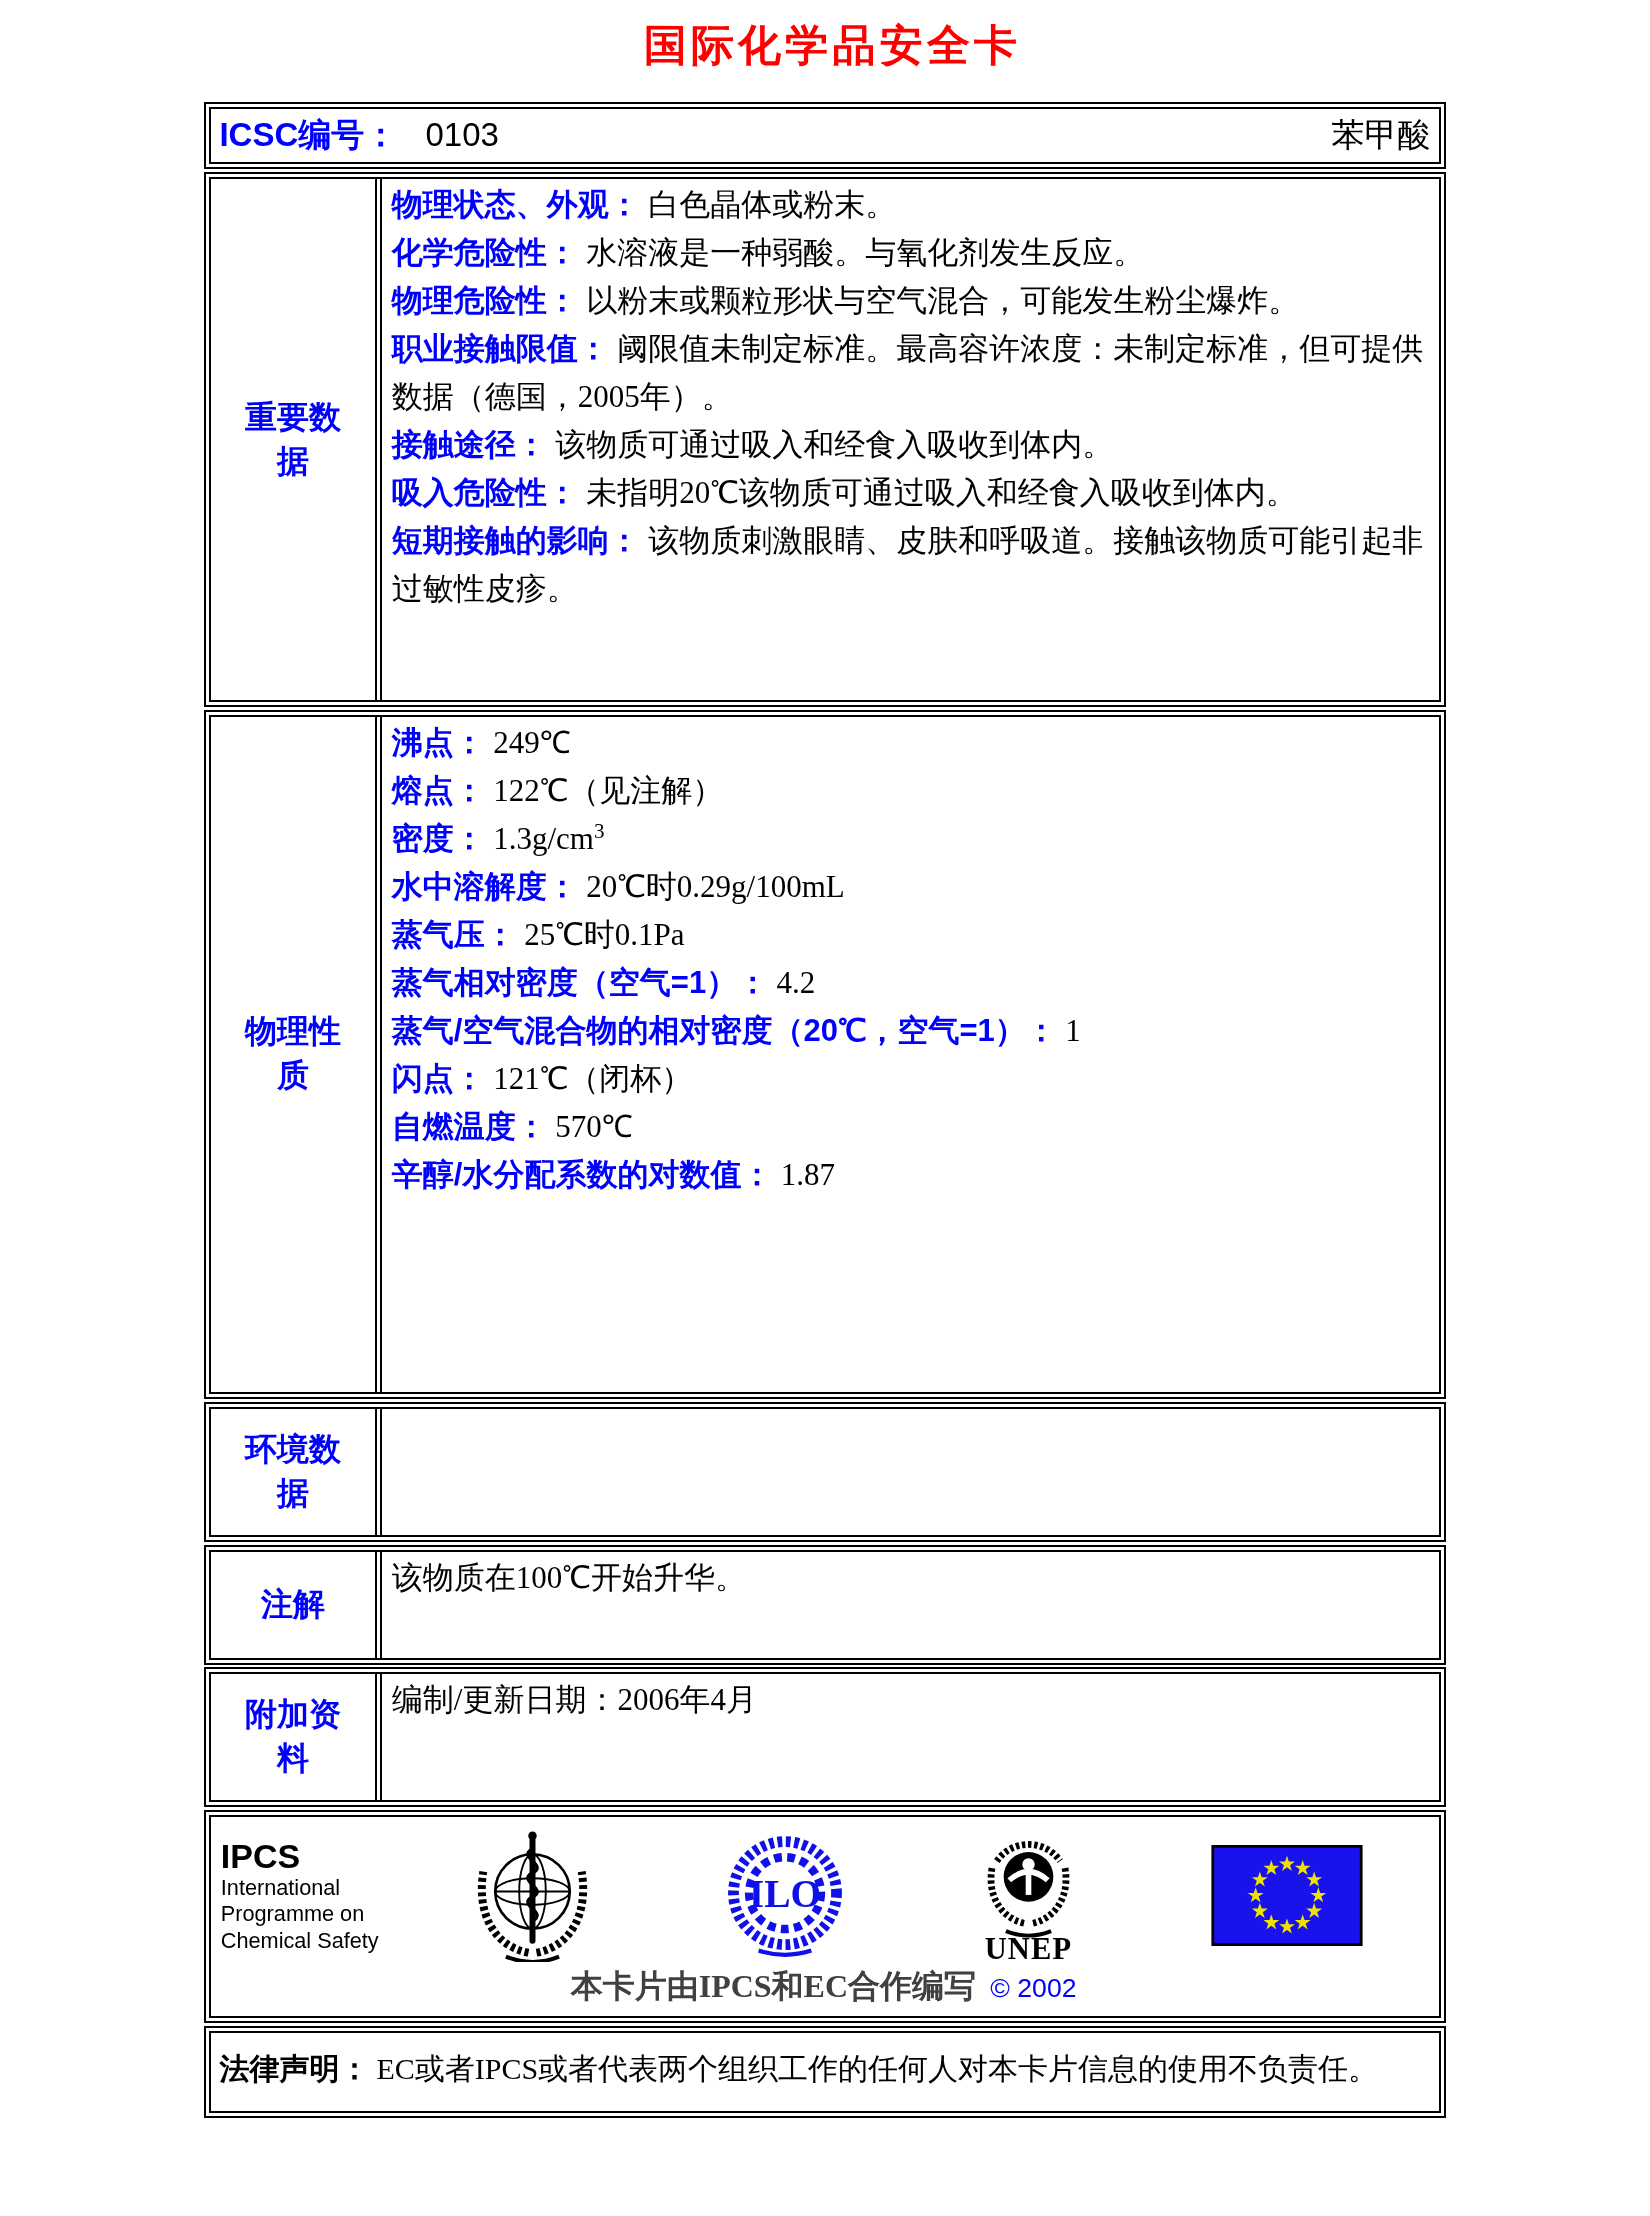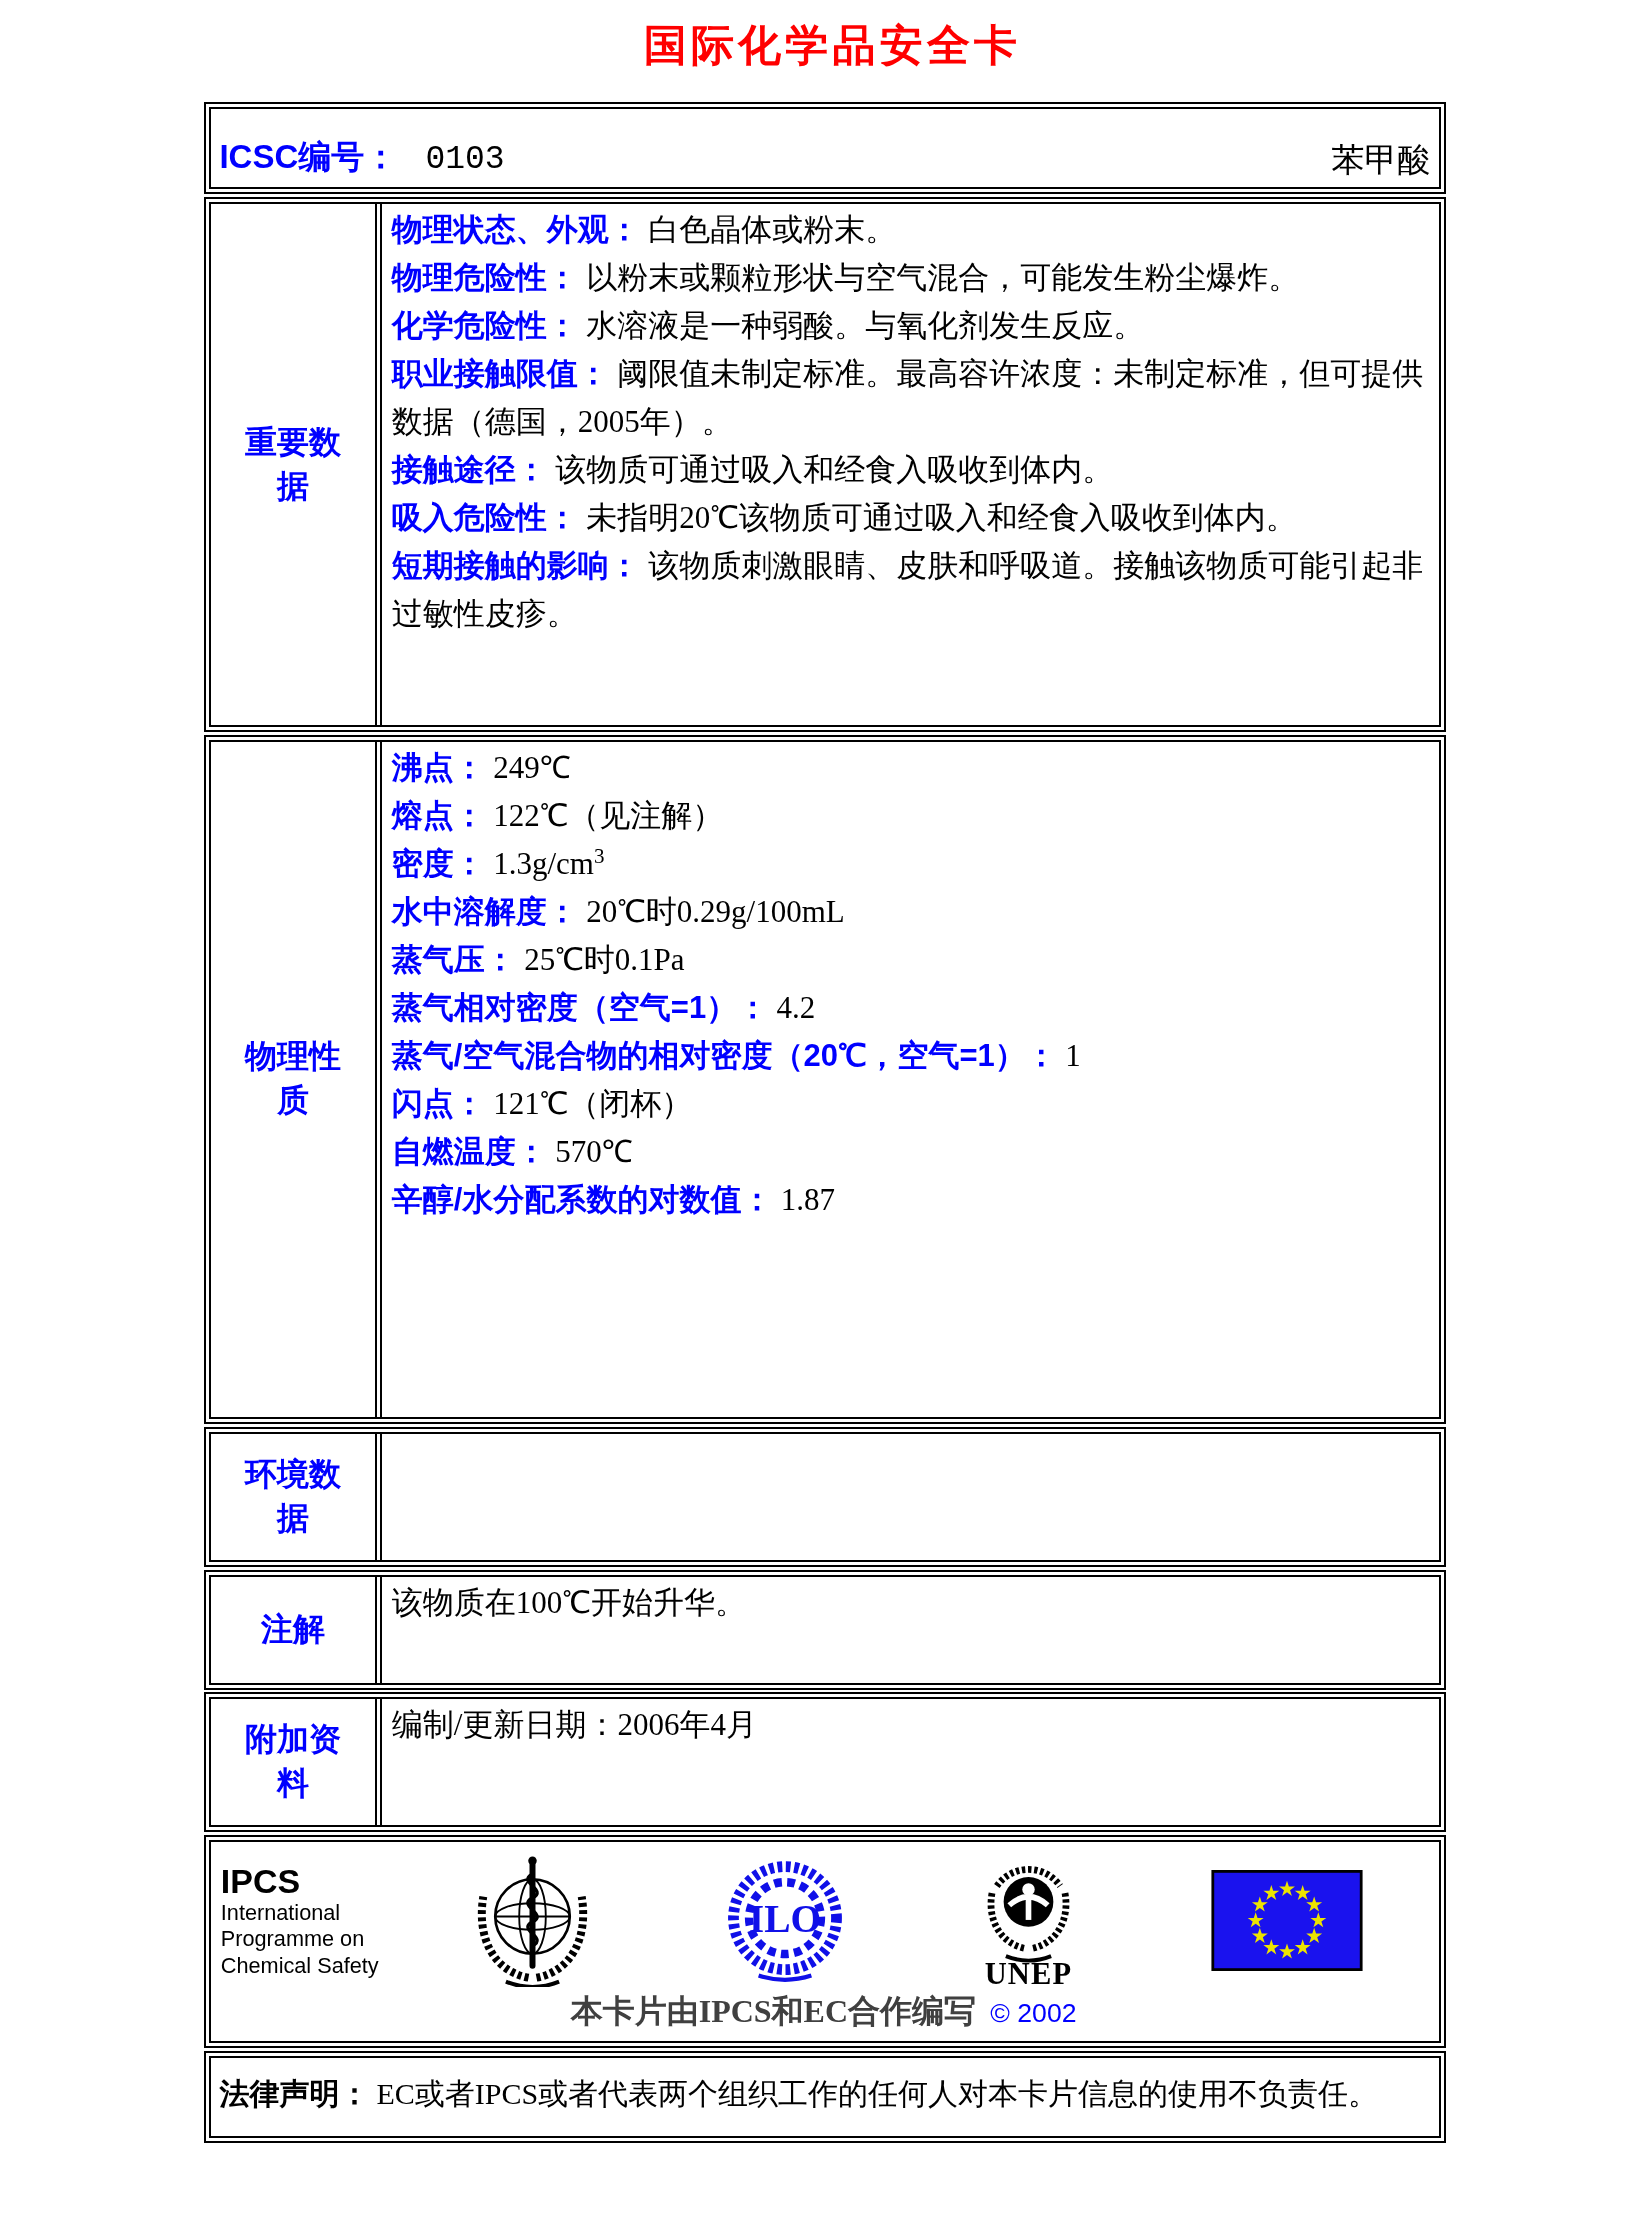--- a/index.html
+++ b/index.html
@@ -33,21 +33,21 @@
   }
 
   
   .header-box {
     display: flex; justify-content: space-between; align-items: center;
     min-height: 64px; padding: 4.2px 8.4px;
   }
   .h-left { display: flex; align-items: baseline; gap: 24px; }
   .blue-b { color: #0000ff; font-weight: bold; }
   .h-label { font-size: 33px; }
-  .serif { font-family: Liberation Mono, monospace; margin-top: 25px; }
+  .serif { font-family: Liberation Sans, sans-serif; }
   .h-value { font-size: 33px; margin-left: 4.2px; }
   .substance { font-size: 33px; }
 
   
   .section { display: flex; align-items: stretch; }
   .label-cell {
     flex: 0 0 171px; width: 171px;
     border-right: 7px double #000;
     display: flex; align-items: center; justify-content: center;
     color: #0000ff; font-weight: bold; font-size: 32px;
@@ -112,23 +112,23 @@
       </div>
       <div class="serif substance">苯甲酸</div>
     </div>
 
     <div class="box section sec-important">
       <div class="label-cell">重要数据</div>
       <div class="content-cell">
 
           <div class="line"><span class="lbl">物理状态、外观：</span><span class="val">白色晶体或粉末。</span><sup class="sup"></sup></div>
 
+          <div class="line"><span class="lbl">化学危险性：</span><span class="val">水溶液是一种弱酸。与氧化剂发生反应。</span><sup class="sup"></sup></div>
+
           <div class="line"><span class="lbl">物理危险性：</span><span class="val">以粉末或颗粒形状与空气混合，可能发生粉尘爆炸。</span><sup class="sup"></sup></div>
-
-          <div class="line"><span class="lbl">化学危险性：</span><span class="val">水溶液是一种弱酸。与氧化剂发生反应。</span><sup class="sup"></sup></div>
 
           <div class="line"><span class="lbl">职业接触限值：</span><span class="val">阈限值未制定标准。最高容许浓度：未制定标准，但可提供数据（德国，2005年）。</span><sup class="sup"></sup></div>
 
           <div class="line"><span class="lbl">接触途径：</span><span class="val">该物质可通过吸入和经食入吸收到体内。</span><sup class="sup"></sup></div>
 
           <div class="line"><span class="lbl">吸入危险性：</span><span class="val">未指明20℃该物质可通过吸入和经食入吸收到体内。</span><sup class="sup"></sup></div>
 
           <div class="line"><span class="lbl">短期接触的影响：</span><span class="val">该物质刺激眼睛、皮肤和呼吸道。接触该物质可能引起非过敏性皮疹。</span><sup class="sup"></sup></div>
         </div>
     </div>

